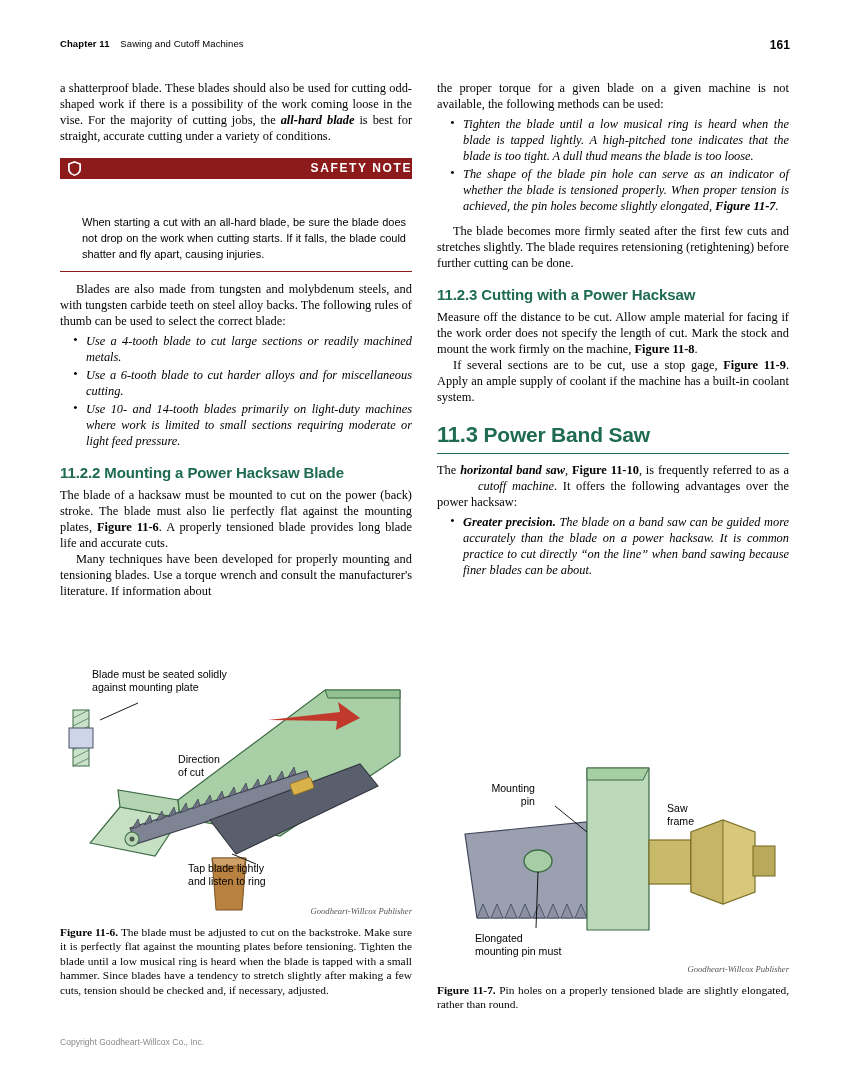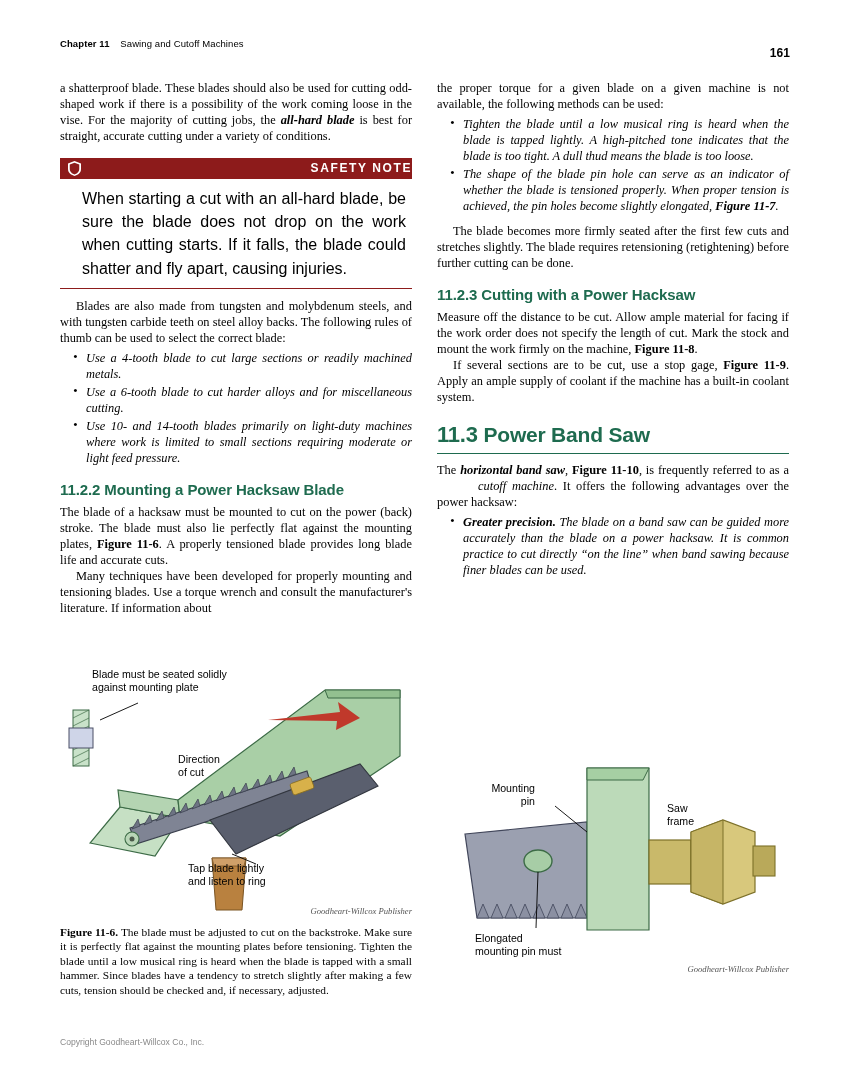--- a/index.html
+++ b/index.html
@@ -35,21 +35,21 @@
   .running-head .chap {
     font-weight: bold;
     color: #000;
   }
   .running-head .title {
     margin-left: 8px;
   }
   .page-number {
     position: absolute;
     right: 0;
-    top: 8px;
+    top: 0;
     font-family: "Liberation Sans", sans-serif;
     font-weight: bold;
     font-size: 12px;
   }
 
   
   .col {
     position: absolute;
     top: 80px;
     width: 352px;
@@ -92,24 +92,25 @@
   }
   .safety-bar .label {
     color: #ffffff;
     font-family: "Liberation Sans", sans-serif;
     font-weight: bold;
     font-size: 12px;
     letter-spacing: 1.6px;
   }
   .safety-body {
     font-family: "Liberation Sans", sans-serif;
-    font-size: 16px;
+    font-size: 11px;
     line-height: 1.45;
     padding: 8px 6px 2px 22px;
     text-align: justify;
+    margin-top: 28px;
   }
   .safety-rule {
     border-bottom: 1.5px solid #8d1b1b;
     margin-top: 6px;
     width: 352px;
   }
 
   
   ul.bullets {
     margin: 4px 0 0 0;
@@ -249,21 +250,21 @@
     <p><span>Measure off the distance to be cut. Allow ample material for facing if the work order does not specify the length of cut. Mark the stock and mount the work firmly on the machine, </span><span class="bold">Figure 11-8</span><span>.</span></p>
 
     <p class="indent"><span>If several sections are to be cut, use a stop gage, </span><span class="bold">Figure 11-9</span><span>. Apply an ample supply of coolant if the machine has a built-in coolant system.</span></p>
 
     <h2 class="major"><span class="num">11.3</span> <span>Power Band Saw</span></h2>
     <div class="major-rule"></div>
 
     <p><span>The </span><span class="bolditalic">horizontal band saw</span><span>, </span><span class="bold">Figure 11-10</span><span>, is frequently referred to as a </span><span class="italic">cutoff machine</span><span>. It offers the following advantages over the power hacksaw:</span></p>
 
     <ul class="bullets">
-      <li><span class="bold">Greater precision.</span><span> The blade on a band saw can be guided more accurately than the blade on a power hacksaw. It is common practice to cut directly “on the line” when band sawing because finer blades can be used.</span></li>
+      <li><span class="bold">Greater precision.</span><span> The blade on a band saw can be guided more accurately than the blade on a power hacksaw. It is common practice to cut directly “on the line” when band sawing because finer blades can be about.</span></li>
     </ul>
   </div>
 
   <div class="art" style="left:60px; top:668px; width:355px; height:260px;">
     <svg width="355" height="260" viewBox="0 0 355 260">
 
       <g>
         <rect x="13" y="42" width="16" height="56" fill="#c9e2c9" stroke="#3d6b46" stroke-width="1"></rect>
         <line x1="13" y1="50" x2="29" y2="42" stroke="#3d6b46" stroke-width="0.7"></line>
         <line x1="13" y1="58" x2="29" y2="50" stroke="#3d6b46" stroke-width="0.7"></line>
@@ -363,16 +364,19 @@
     <div class="art-label" style="left:98px; top:22px; white-space:pre; text-align:right; transform:translateX(-100%);">Mounting
 pin</div>
     <div class="art-label" style="left:230px; top:42px; white-space:pre;">Saw
 frame</div>
     <div class="art-label" style="left:38px; top:172px; white-space:pre;">Elongated
 mounting pin must</div>
   </div>
 
   <div class="credit" style="position:absolute; left:437px; top:964px; width:352px;">Goodheart-Willcox Publisher</div>
 
+  <div class="figure-caption" style="position:absolute; left:437px; top:983px; width:352px;">
+    <span class="fignum">Figure 11-7.</span><span> Pin holes on a properly tensioned blade are slightly elongated, rather than round.</span>
+  </div>
 
   <div class="footer">Copyright Goodheart-Willcox Co., Inc.</div>
 
 </div>
 
 </body></html>

